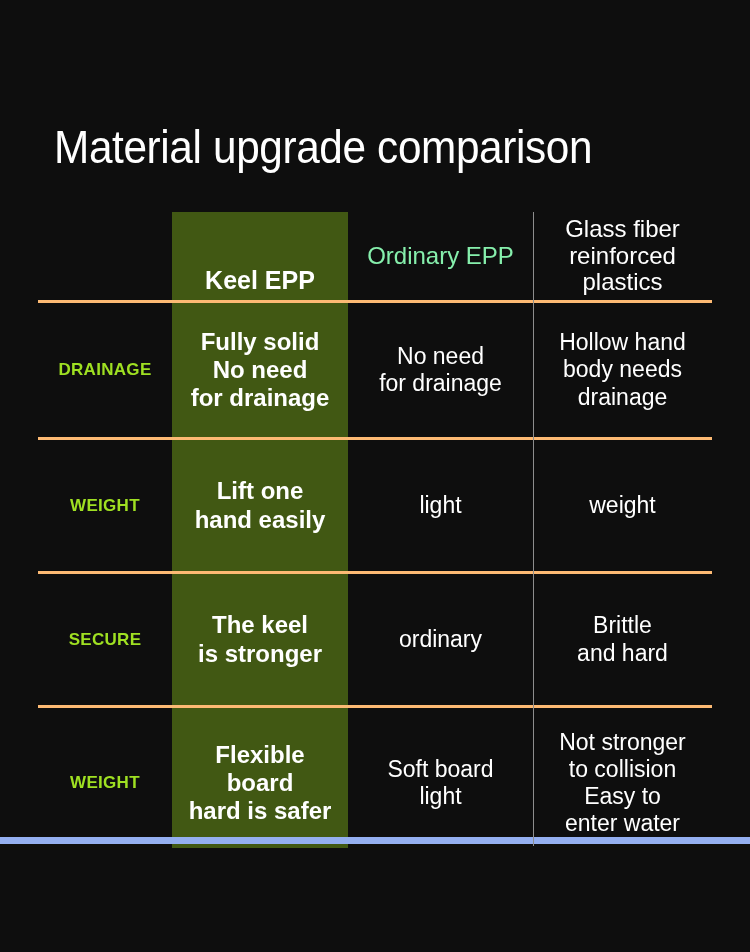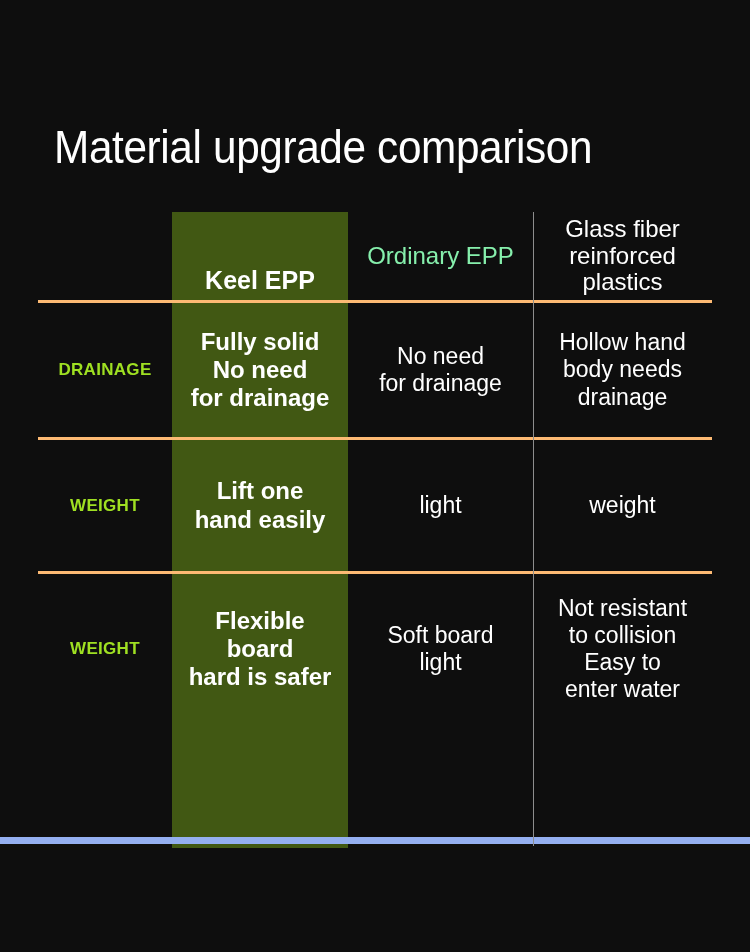--- a/index.html
+++ b/index.html
@@ -229,36 +229,52 @@
 hand easily</span>
           </td>
           <td>
             <span class="cell-txt plain-cell">light</span>
           </td>
           <td>
             <span class="cell-txt plain-cell">weight</span>
           </td>
         </tr>
 
+        <tr class="r-2">
+          <td>
+            <span class="cell-txt row-label">SECURE</span>
+          </td>
+          <td>
+            <span class="cell-txt keel-cell">The keel
+is stronger</span>
+          </td>
+          <td>
+            <span class="cell-txt plain-cell">ordinary</span>
+          </td>
+          <td>
+            <span class="cell-txt plain-cell">Brittle
+and hard</span>
+          </td>
+        </tr>
 
         <tr class="r-3">
           <td>
             <span class="cell-txt row-label">WEIGHT</span>
           </td>
           <td>
             <span class="cell-txt keel-cell">Flexible
 board
 hard is safer</span>
           </td>
           <td>
             <span class="cell-txt plain-cell">Soft board
 light</span>
           </td>
           <td>
-            <span class="cell-txt plain-cell">Not resistant
+            <span class="cell-txt plain-cell">Not stronger
 to collision
 Easy to
 enter water</span>
           </td>
         </tr>
       </tbody>
     </table>
   </div>
 
   <div id="bottom-bar"></div>

